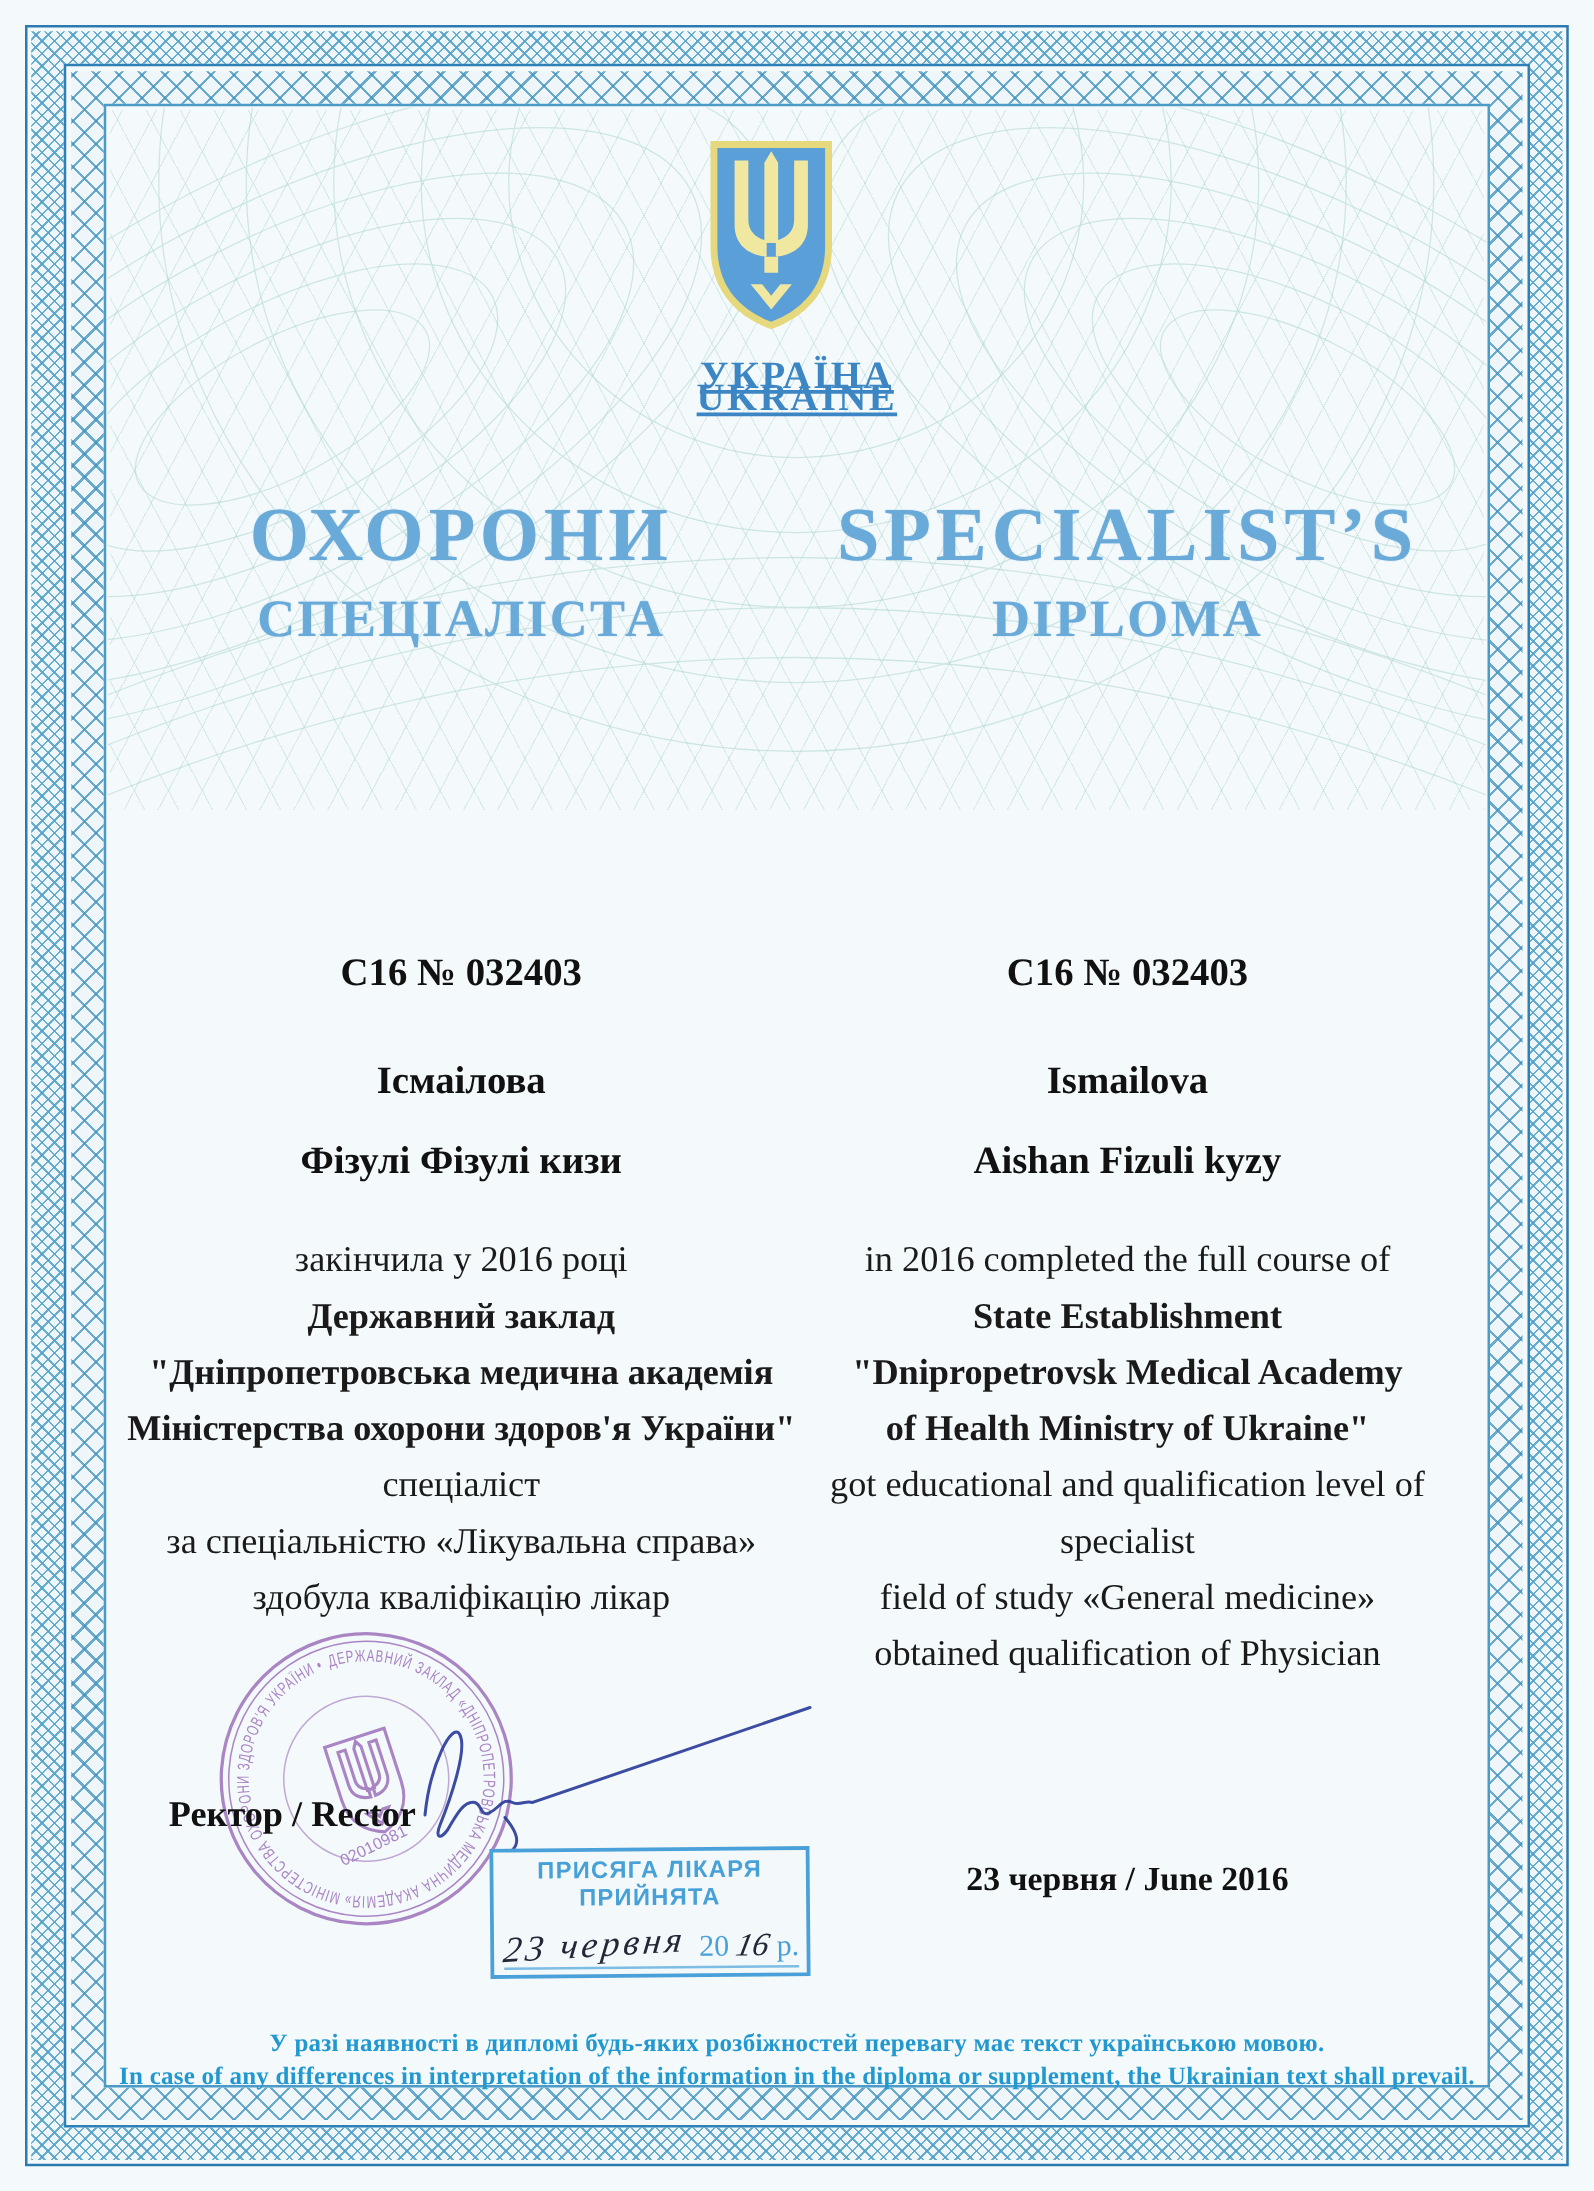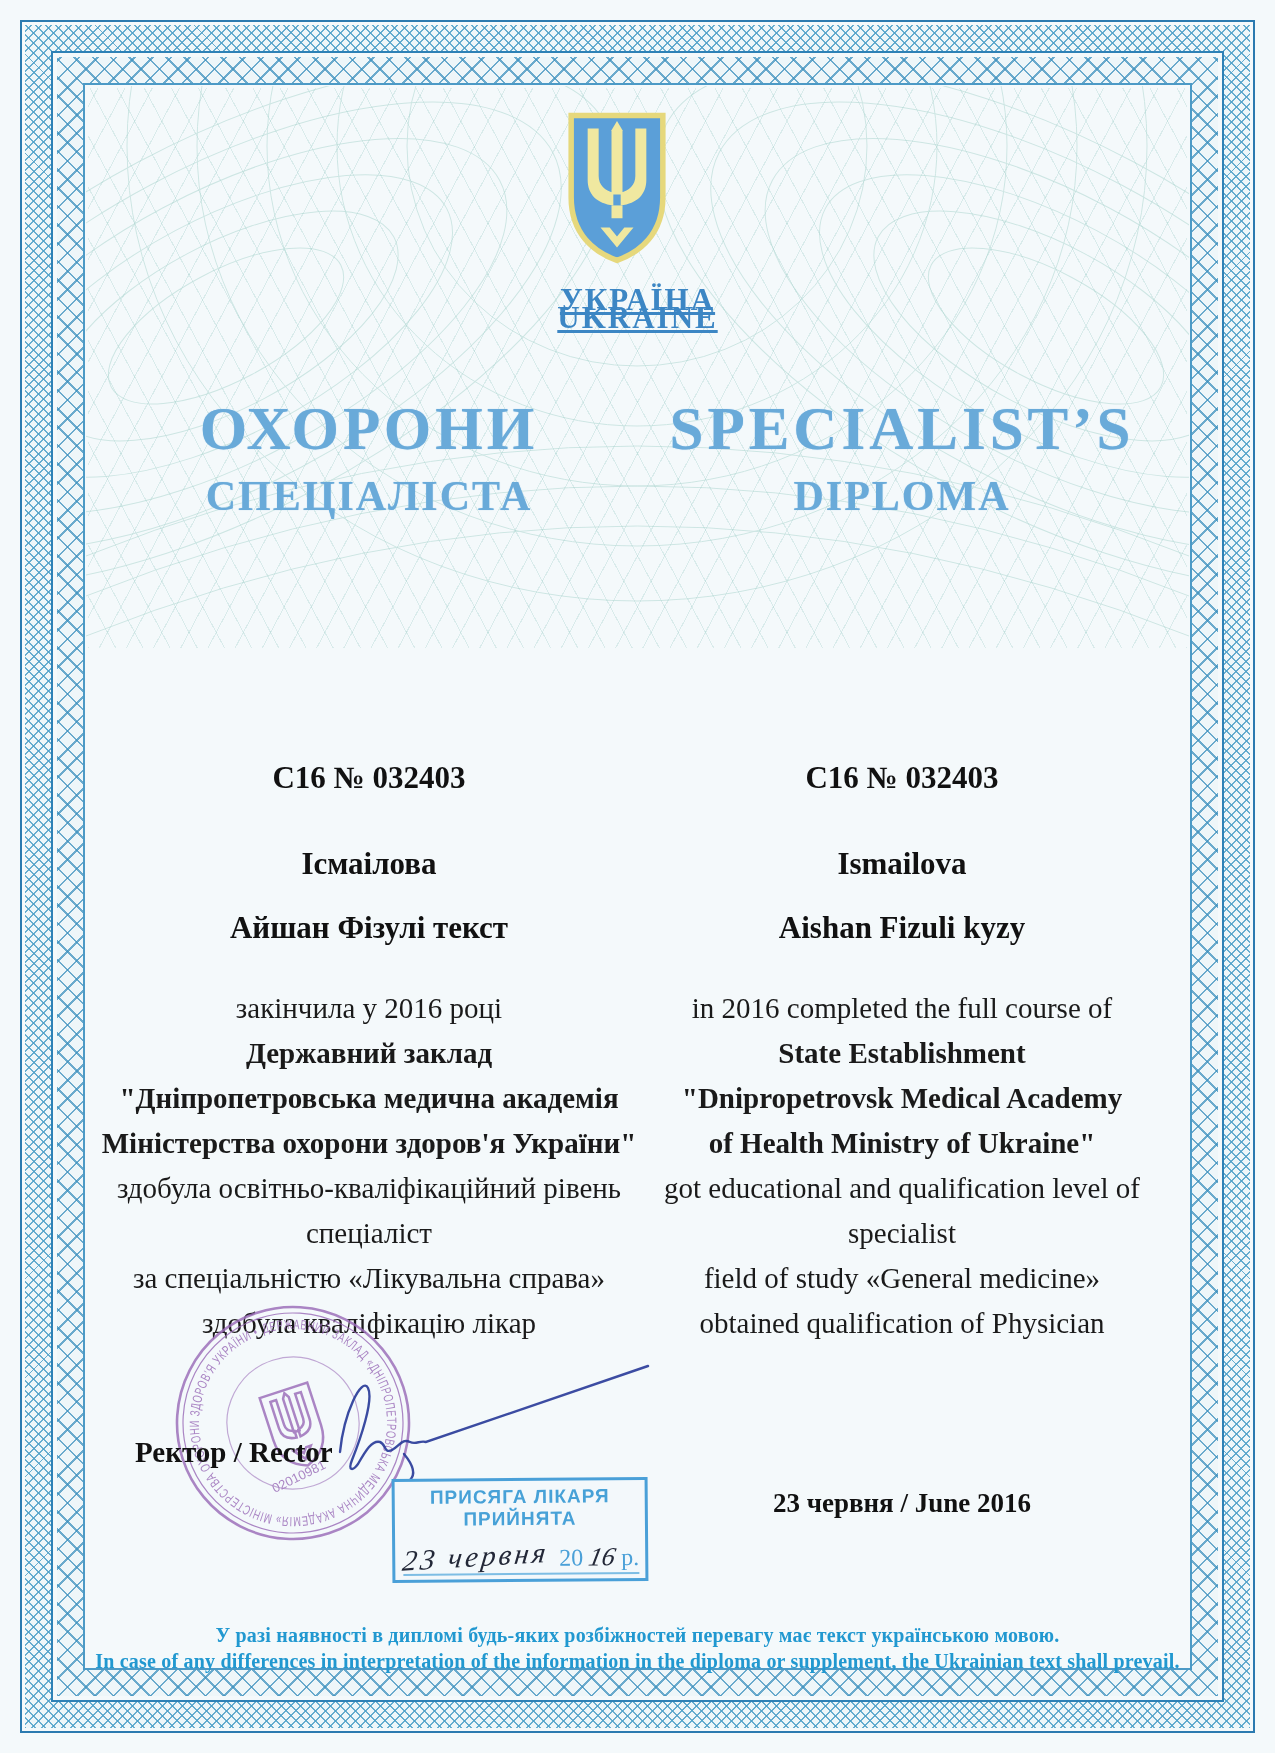--- a/index.html
+++ b/index.html
@@ -113,30 +113,29 @@
 
   <div class="abs col-l title" style="top:394px;">ОХОРОНИ</div>
   <div class="abs col-l title title2" style="top:472px;">СПЕЦІАЛІСТА</div>
   <div class="abs col-r title" style="top:394px;">SPECIALIST’S</div>
   <div class="abs col-r title title2" style="top:472px;">DIPLOMA</div>
 
   <div class="abs col-l serial" style="top:760px;">C16 № 032403</div>
   <div class="abs col-r serial" style="top:760px;">C16 № 032403</div>
 
   <div class="abs col-l pname" style="top:846px;">Ісмаілова</div>
-  <div class="abs col-l pname" style="top:910px;">Айшан Фізулі текст</div>
+  <div class="abs col-l pname" style="top:910px;">Фізулі Фізулі кизи</div>
   <div class="abs col-r pname" style="top:846px;">Ismailova</div>
   <div class="abs col-r pname" style="top:910px;">Aishan Fizuli kyzy</div>
 
   <div class="abs col-l bodyblock" style="top:986px;">
     <div class="ln">закінчила у 2016 році</div>
     <div class="ln b">Державний заклад</div>
     <div class="ln b">"Дніпропетровська медична академія</div>
     <div class="ln b">Міністерства охорони здоров'я України"</div>
-    <div class="ln">здобула освітньо-кваліфікаційний рівень</div>
     <div class="ln">спеціаліст</div>
     <div class="ln">за спеціальністю «Лікувальна справа»</div>
     <div class="ln">здобула кваліфікацію лікар</div>
   </div>
 
   <div class="abs col-r bodyblock" style="top:986px;">
     <div class="ln">in 2016 completed the full course of</div>
     <div class="ln b">State Establishment</div>
     <div class="ln b">"Dnipropetrovsk Medical Academy</div>
     <div class="ln b">of Health Ministry of Ukraine"</div>

